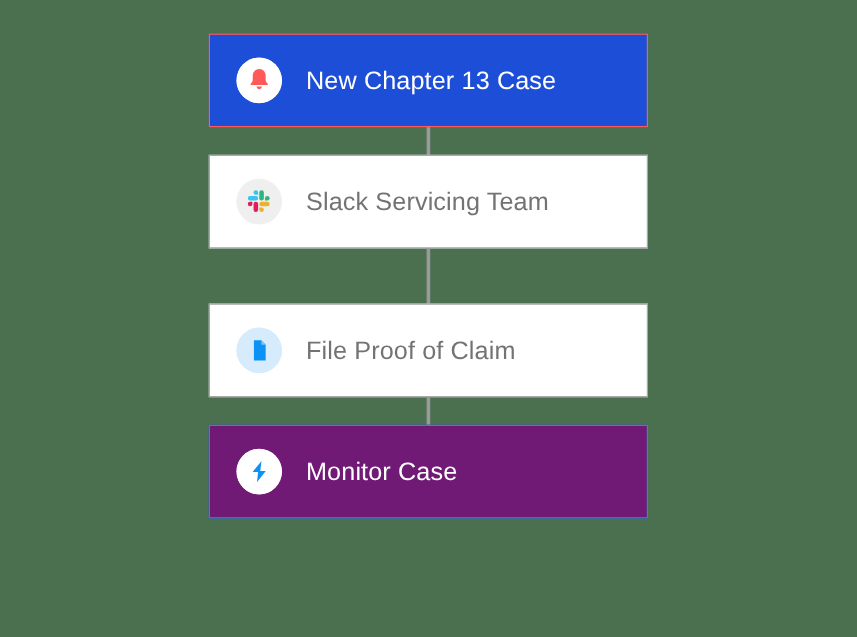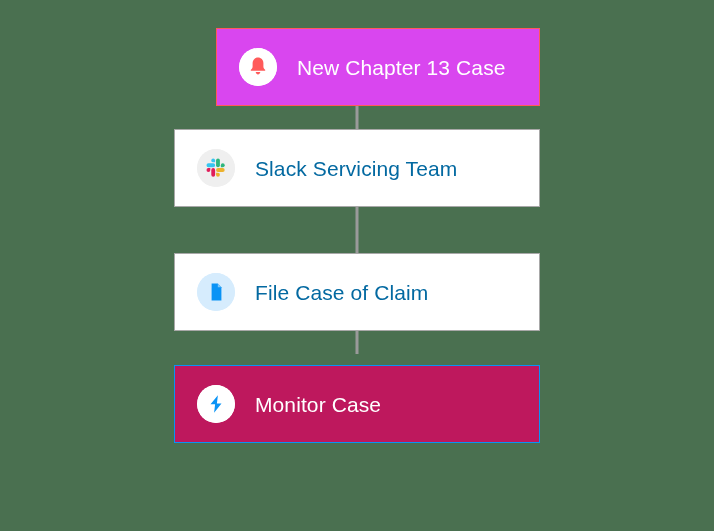--- a/index.html
+++ b/index.html
@@ -55,28 +55,26 @@
     height: 78px;
     box-sizing: border-box;
     display: flex;
     align-items: center;
     padding-left: 22px;
     background: #ffffff;
     border: 1px solid #a8a8a8;
   }
 
   .card.accent-red {
-    background: #d946ef;
+    background: #1d4ed8;
     border-color: #ff5a5a;
-    margin-left: 42px;
   }
   .card.accent-blue {
-    background: #be185d;
+    background: #701a75;
     border-color: #0a93f5;
-    margin-top: 11px;
   }
 
   .icon-badge {
     width: 38px;
     height: 38px;
     border-radius: 50%;
     flex: 0 0 38px;
     display: flex;
     align-items: center;
     justify-content: center;
@@ -86,21 +84,21 @@
   .icon-badge.bg-lightblue { background: #d6ecfd; }
   .icon-badge.bg-lightgray { background: #efefef; }
 
   .icon-badge svg { display: block; }
 
   .card-label {
     margin-left: 20px;
     font-size: 21px;
     line-height: 1;
     letter-spacing: 0.1px;
-    color: #0369a1;
+    color: #737373;
     white-space: nowrap;
   }
   .card.accent-red .card-label,
   .card.accent-blue .card-label {
     color: #ffffff;
   }
 </style>
 </head>
 <body>
 
@@ -154,21 +152,21 @@
 
     <div class="node-wrap">
       <div class="card plain">
         <span class="icon-badge bg-lightblue">
           <svg width="38" height="38" viewBox="0 0 38 38" aria-hidden="true">
             <circle cx="19" cy="19" r="19" fill="#d6ecfd"></circle>
             <path d="M14.6 10.6h6.2l3.6 3.6v13.2h-9.8z" fill="#0a93f5"></path>
             <path d="M20.8 10.6l3.6 3.6h-3.6z" fill="#7cc6f9"></path>
           </svg>
         </span>
-        <span class="card-label">File Case of Claim</span>
+        <span class="card-label">File Proof of Claim</span>
       </div>
     </div>
 
     <div class="connector"></div>
 
     <div class="node-wrap">
       <div class="card accent-blue">
         <span class="icon-badge bg-white">
           <svg width="38" height="38" viewBox="0 0 38 38" aria-hidden="true">
             <circle cx="19" cy="19" r="19" fill="#ffffff"></circle>

